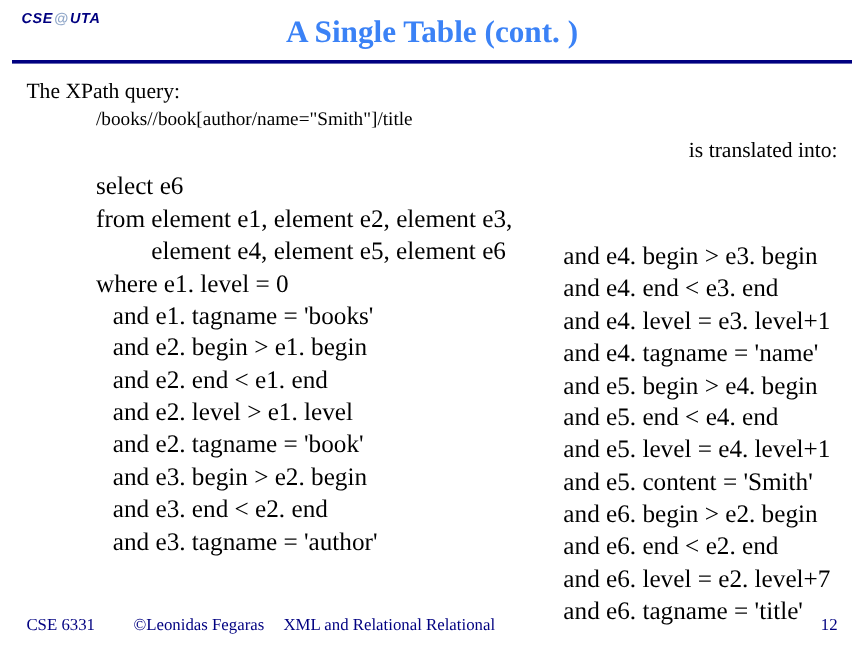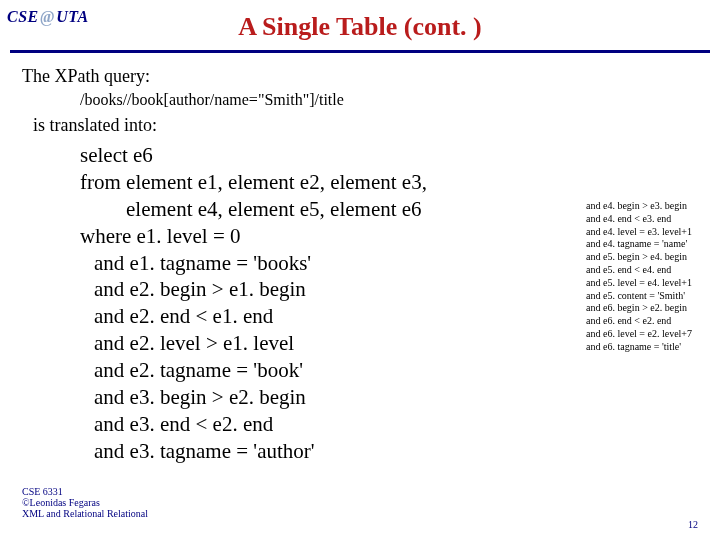--- a/index.html
+++ b/index.html
@@ -18,87 +18,86 @@
     height: 540px;
     box-sizing: border-box;
   }
   .header {
     position: relative;
     padding-top: 6px;
   }
   .logo {
     position: absolute;
     top: 8px;
-    left: 7px;
-    font-family: Liberation Serif, serif;
+    left: 18px;
+    font-family: Liberation Sans, sans-serif;
     font-weight: bold;
     font-style: italic;
-    font-size: 16px;
+    font-size: 12px;
     color: #000080;
     letter-spacing: 0.5px;
   }
   .logo .at {
     display: inline-block;
     color: #8fa6c8;
     font-style: normal;
     font-weight: bold;
     margin: 0 1px;
   }
   .title {
     text-align: center;
     font-size: 26px;
-    color: #b91c1c;
+    color: #3b82f6;
     margin: 0;
     padding: 6px 0 8px;
   }
   .rule {
     height: 3px;
     background: #000080;
     margin: 0 10px 12px;
   }
   .body {
     padding: 0 22px;
     font-size: 18px;
     line-height: 1.25;
     font-family: Liberation Serif, serif;
   }
   .intro1 { margin: 4px 0 2px; }
   .xpath {
     margin: 0 0 4px 58px;
     font-size: 16px;
   }
-  .intro2 { margin: 0 11px 6px; }
+  .intro2 { margin: 0 0 6px; text-align: right; }
   .cols {
     display: flex;
     align-items: flex-start;
   }
   .left {
     margin-left: 58px;
     flex: 0 0 auto;
     font-size: 21px;
     line-height: 1.28;
   }
   .right {
     margin-left: auto;
     padding-right: 6px;
-    font-size: 10px;
+    font-size: 21px;
     line-height: 1.28;
     padding-top: 58px;
   }
   .ind1 { padding-left: 46px; }
   .ind2 { padding-left: 14px; }
   .footer {
     position: absolute;
     bottom: 10px;
     left: 22px;
     right: 22px;
     display: flex;
-    font-size: 10px;
+    font-size: 14px;
     color: #000080;
-    flex-direction: column;
   }
   .footer .f1 { margin-right: 32px; }
   .footer .f2 { margin-right: 16px; }
   .footer .pg { margin-left: auto; }
 </style>
 </head>
 <body>
 
 <div class="slide">
   <div class="header">

